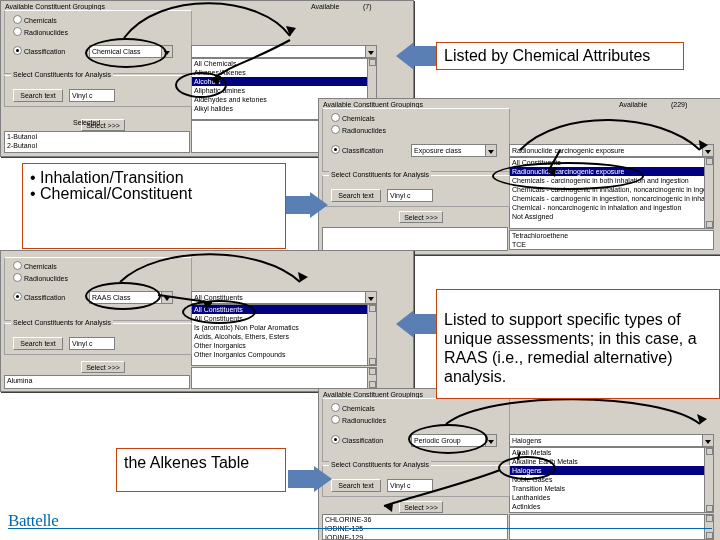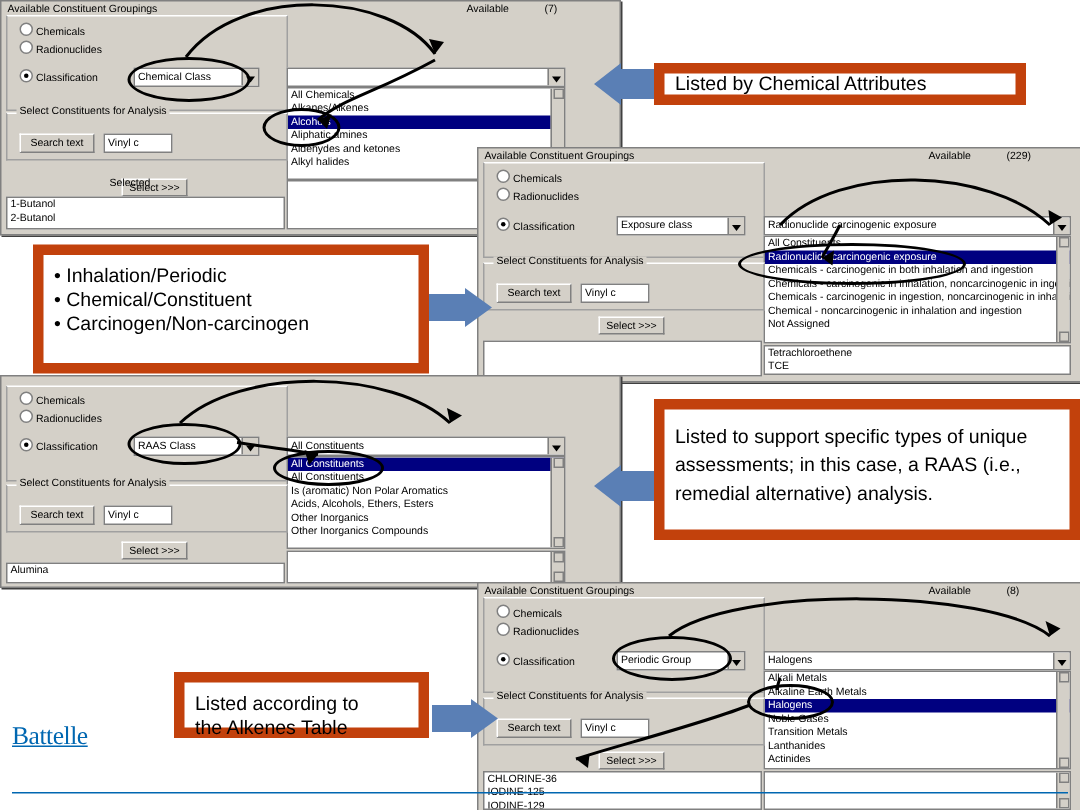--- a/index.html
+++ b/index.html
@@ -159,23 +159,23 @@
   .lbl {
     position: absolute;
     font-size: 7px;
     white-space: nowrap;
   }
 
   
   .callout {
     position: absolute;
     background: #ffffff;
-    border: 7px solid #c2410c;
+    border: 1px solid #c2410c;
     color: #000000;
-    font-size: 13px;
+    font-size: 16px;
     line-height: 16px;
     padding: 4px 7px;
     box-sizing: border-box;
   }
 
   
   .ellipse {
     position: absolute;
     border: 2px solid #000000;
     border-radius: 50%;
@@ -452,28 +452,26 @@
   <svg class="arrow-svg" style="left:396px; top:310px; width:48px; height:28px;">
     <polygon points="48,4 48,24 18,24 18,28 0,14 18,0 18,4" fill="#5a7fb5"></polygon>
   </svg>
   <svg class="arrow-svg" style="left:288px; top:466px; width:44px; height:26px;">
     <polygon points="0,4 0,22 26,22 26,26 44,13 26,0 26,4" fill="#5a7fb5"></polygon>
   </svg>
 
   <div class="callout" style="left:436px; top:42px; width:248px; height:28px; display:flex; align-items:center;">Listed by Chemical Attributes</div>
 
   <div class="callout" style="left:22px; top:163px; width:264px; height:86px; padding-top:6px;">
-    <div>• Inhalation/Periodic</div>
+    <div>• Inhalation/Transition</div>
     <div>• Chemical/Constituent</div>
-    <div>• Carcinogen/Non-carcinogen</div>
-  </div>
-
-  <div class="callout" style="left:436px; top:266px; width:284px; height:94px; padding-top:8px; line-height:19px;">Listed to support specific types of unique assessments; in this case, a RAAS (i.e., remedial alternative) analysis.</div>
+  </div>
+
+  <div class="callout" style="left:436px; top:289px; width:284px; height:110px; padding-top:20px; line-height:19px;">Listed to support specific types of unique assessments; in this case, a RAAS (i.e., remedial alternative) analysis.</div>
 
   <div class="callout" style="left:116px; top:448px; width:170px; height:44px; padding-top:6px;">
-    <div>Listed according to</div>
     <div>the Alkenes Table</div>
   </div>
 
-  <div class="logo" style="left:8px; top:481px;text-decoration:underline;">Battelle</div>
+  <div class="logo" style="left:8px; top:511px;">Battelle</div>
   <div class="hline" style="left:8px; top:528px; width:704px;"></div>
 
 </div>
 
 </body></html>

